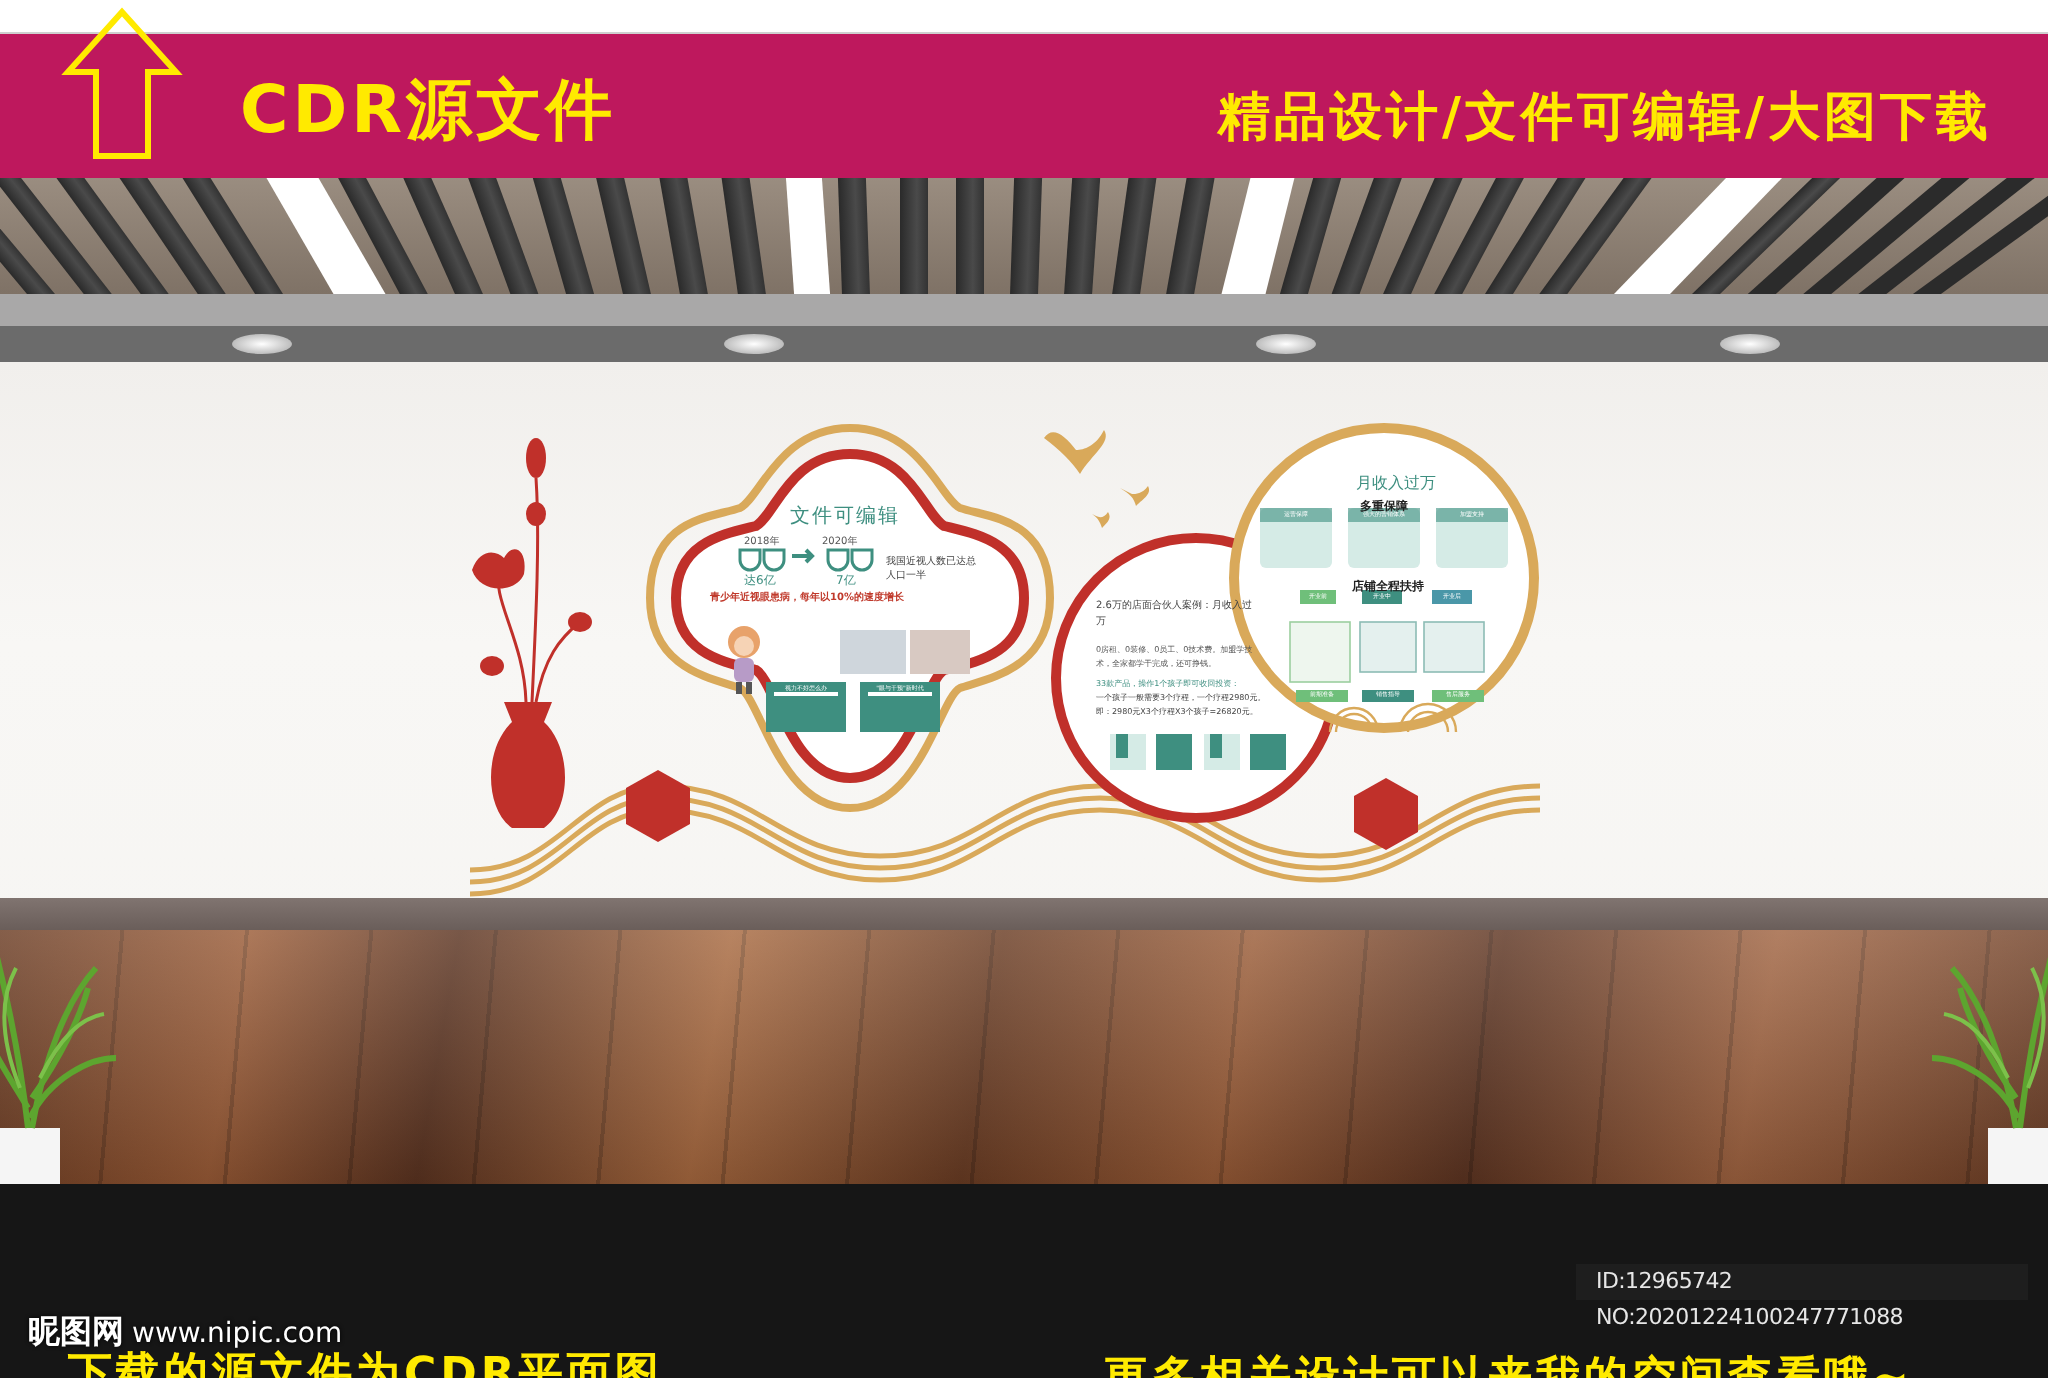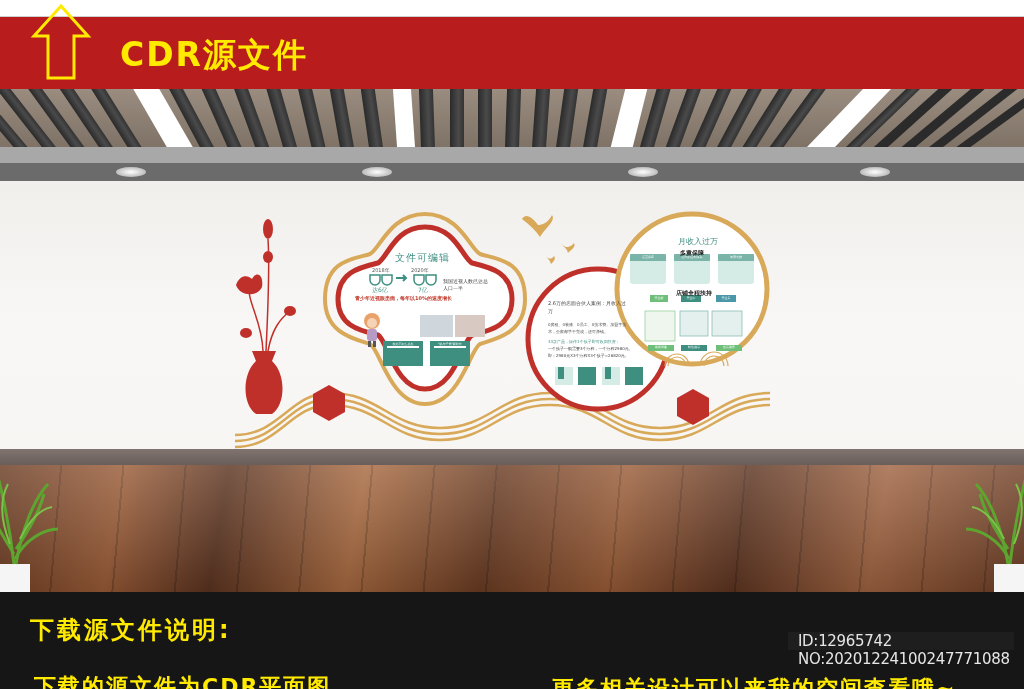--- a/index.html
+++ b/index.html
@@ -3,21 +3,21 @@
 <meta charset="utf-8">
 <style>
   * { margin:0; padding:0; box-sizing:border-box; }
   html, body { width:1024px; height:689px; overflow:hidden; background:#fff; }
   body { position:relative; font-family:"DejaVu Sans","Liberation Sans",sans-serif; }
 
   
   .top-strip { position:absolute; left:0; top:0; width:1024px; height:17px; background:#fff; border-bottom:1px solid #cfcfcf; }
 
   
-  .top-banner { position:absolute; left:0; top:17px; width:1024px; height:76px; background:#b91c1c; }
+  .top-banner { position:absolute; left:0; top:17px; width:1024px; height:76px; background:#be185d; }
   .up-arrow { position:absolute; left:30px; top:2px; width:62px; height:80px; }
   .top-title { position:absolute; left:120px; top:34px; color:#ffea00; font-weight:bold; font-size:33px; letter-spacing:2px; font-family:"DejaVu Sans",sans-serif; }
   .top-tagline { position:absolute; right:28px; top:42px; color:#ffea00; font-weight:bold; font-size:26px; letter-spacing:2px; font-family:"DejaVu Sans",sans-serif; }
 
   
   .scene { position:absolute; left:0; top:89px; width:1024px; height:503px; overflow:hidden; background:#f6f4f1; }
   .ceiling { position:absolute; left:0; top:0; width:1024px; height:62px; background:linear-gradient(#9a8d80,#7d7064); overflow:hidden; }
   .slat { position:absolute; top:-10px; width:14px; height:80px; background:linear-gradient(90deg,#2a2a2a,#4a4a4a 60%,#333); }
   .light-strip { position:absolute; top:0; width:26px; height:58px; background:#fff; }
   .beam-top { position:absolute; left:0; top:58px; width:1024px; height:16px; background:#a9a8a8; }
@@ -50,32 +50,33 @@
   .hq-sub2 { position:absolute; left:676px; top:200px; font-size:6px; color:#222; font-weight:bold; }
   .chip { position:absolute; font-size:3px; color:#fff; text-align:center; line-height:7px; }
 
   
   .bottom-banner { position:absolute; left:0; top:592px; width:1024px; height:97px; background:#161616; }
   .bottom-heading { position:absolute; left:30px; top:22px; color:#ffea00; font-weight:bold; font-size:24px; letter-spacing:3px; font-family:"DejaVu Sans",sans-serif; }
   .bottom-line-left { position:absolute; left:34px; top:80px; color:#ffea00; font-weight:bold; font-size:22px; letter-spacing:2px; font-family:"DejaVu Sans",sans-serif; white-space:nowrap; }
   .bottom-line-right { position:absolute; left:552px; top:82px; color:#ffea00; font-weight:bold; font-size:22px; letter-spacing:2px; font-family:"DejaVu Sans",sans-serif; white-space:nowrap; }
   .watermark { position:absolute; left:14px; top:64px; color:#fff; font-size:16px; font-weight:bold; text-shadow:0 0 2px #000; }
   .watermark .url { font-size:14px; font-weight:normal; margin-left:4px; }
-  .id-box { position:absolute; left:788px; top:40px; width:226px; height:18px; background:#1e1e1e; color:#e6e6e6; font-size:15px; line-height:18px; padding-left:10px; font-family:"DejaVu Sans",sans-serif; letter-spacing:-0.3px; }
+  .id-box { position:absolute; left:788px; top:40px; width:226px; height:18px; background:#1e1e1e; color:#e6e6e6; font-size:11px; line-height:18px; padding-left:10px; font-family:"DejaVu Sans",sans-serif; letter-spacing:-0.3px; }
 </style>
 </head>
 <body>
 
 <div class="top-strip"></div>
 
 <div class="top-banner">
   <svg class="up-arrow" viewBox="0 0 62 80" style="top:-15px;">
     <polygon points="31,4 58,34 44,34 44,76 18,76 18,34 4,34" fill="none" stroke="#ffea00" stroke-width="3"></polygon>
   </svg>
   <div class="top-title" style="top:16px;">CDR源文件</div>
+  <div class="top-tagline" style="top:24px;">精品设计/文件可编辑/大图下载</div>
 </div>
 
 <div class="scene">
   <div class="ceiling">
     <div class="slat" style="left:-10px;transform:skewX(40deg)"></div>
     <div class="slat" style="left:20px;transform:skewX(38deg)"></div>
     <div class="slat" style="left:50px;transform:skewX(36deg)"></div>
     <div class="slat" style="left:80px;transform:skewX(34deg)"></div>
     <div class="slat" style="left:110px;transform:skewX(32deg)"></div>
     <div class="light-strip" style="left:150px;transform:skewX(30deg)"></div>
@@ -266,17 +267,19 @@
   <div class="chip" style="left:718px;top:165px;width:36px;">加盟支持</div>
   <div class="chip" style="left:650px;top:206px;width:18px;">开业前</div>
   <div class="chip" style="left:681px;top:206px;width:20px;">开业中</div>
   <div class="chip" style="left:716px;top:206px;width:20px;">开业后</div>
   <div class="chip" style="left:648px;top:255px;width:26px;">前期准备</div>
   <div class="chip" style="left:681px;top:255px;width:26px;">销售指导</div>
   <div class="chip" style="left:716px;top:255px;width:26px;">售后服务</div>
 </div>
 
 <div class="bottom-banner">
-  <div class="bottom-heading">下载源文件说明:</div>
   <div class="bottom-line-left">下载的源文件为CDR平面图</div>
   <div class="bottom-line-right">更多相关设计可以来我的空间查看哦~</div>
+  <div class="watermark">
+    <span>昵图网</span><span class="url">www.nipic.com</span>
+  </div>
   <div class="id-box">ID:12965742 NO:20201224100247771088</div>
 </div>
 
 </body></html>

